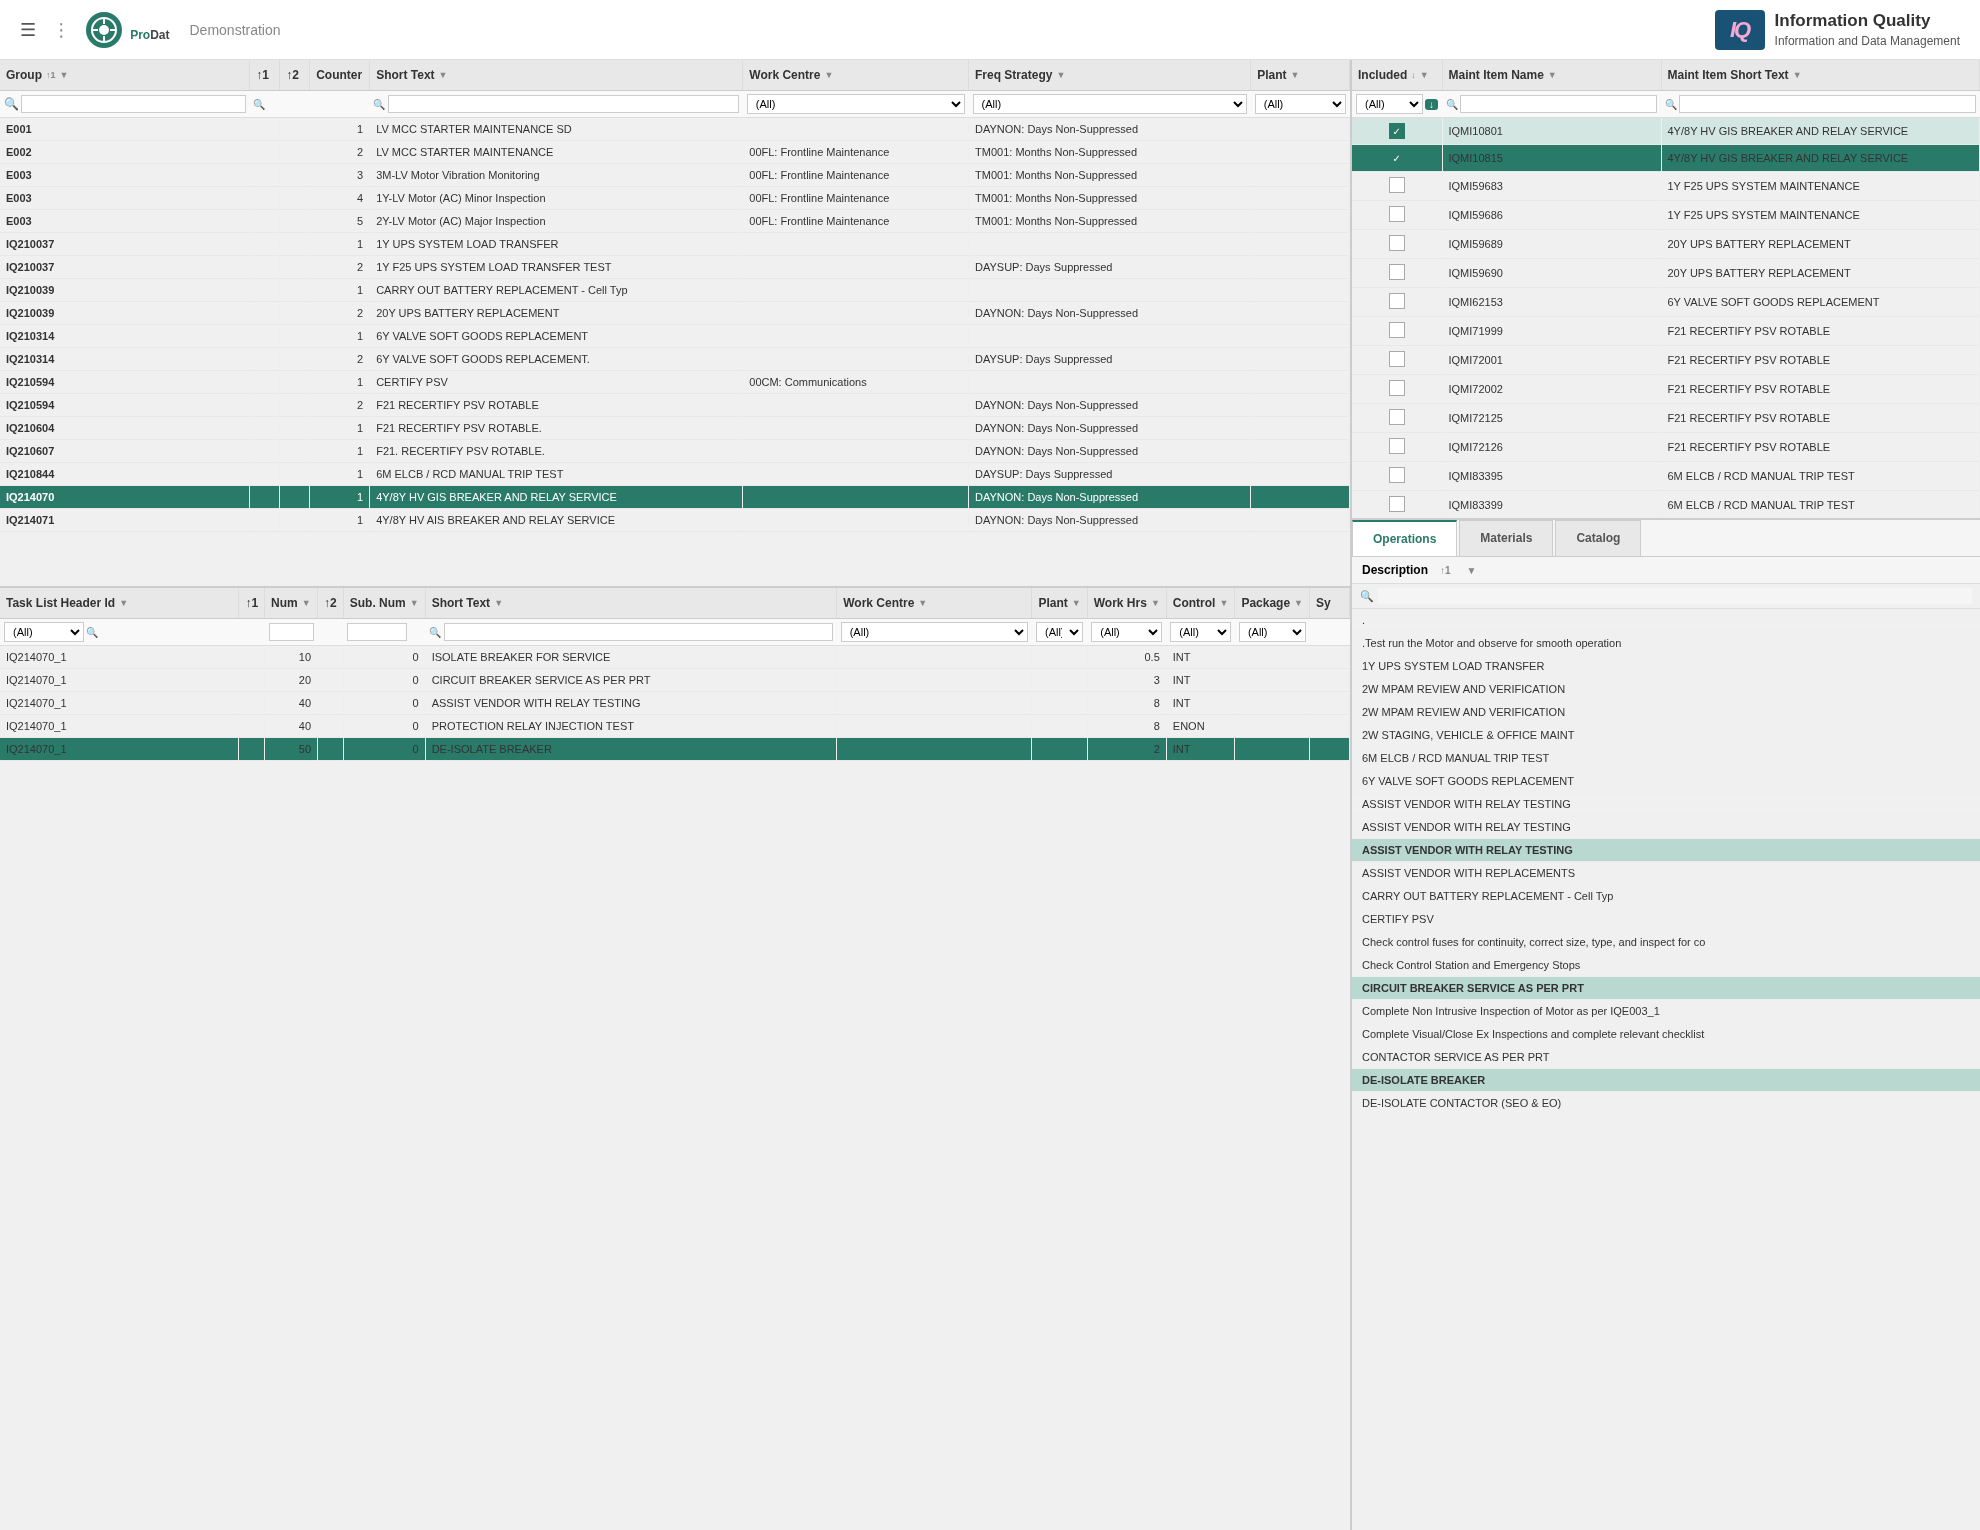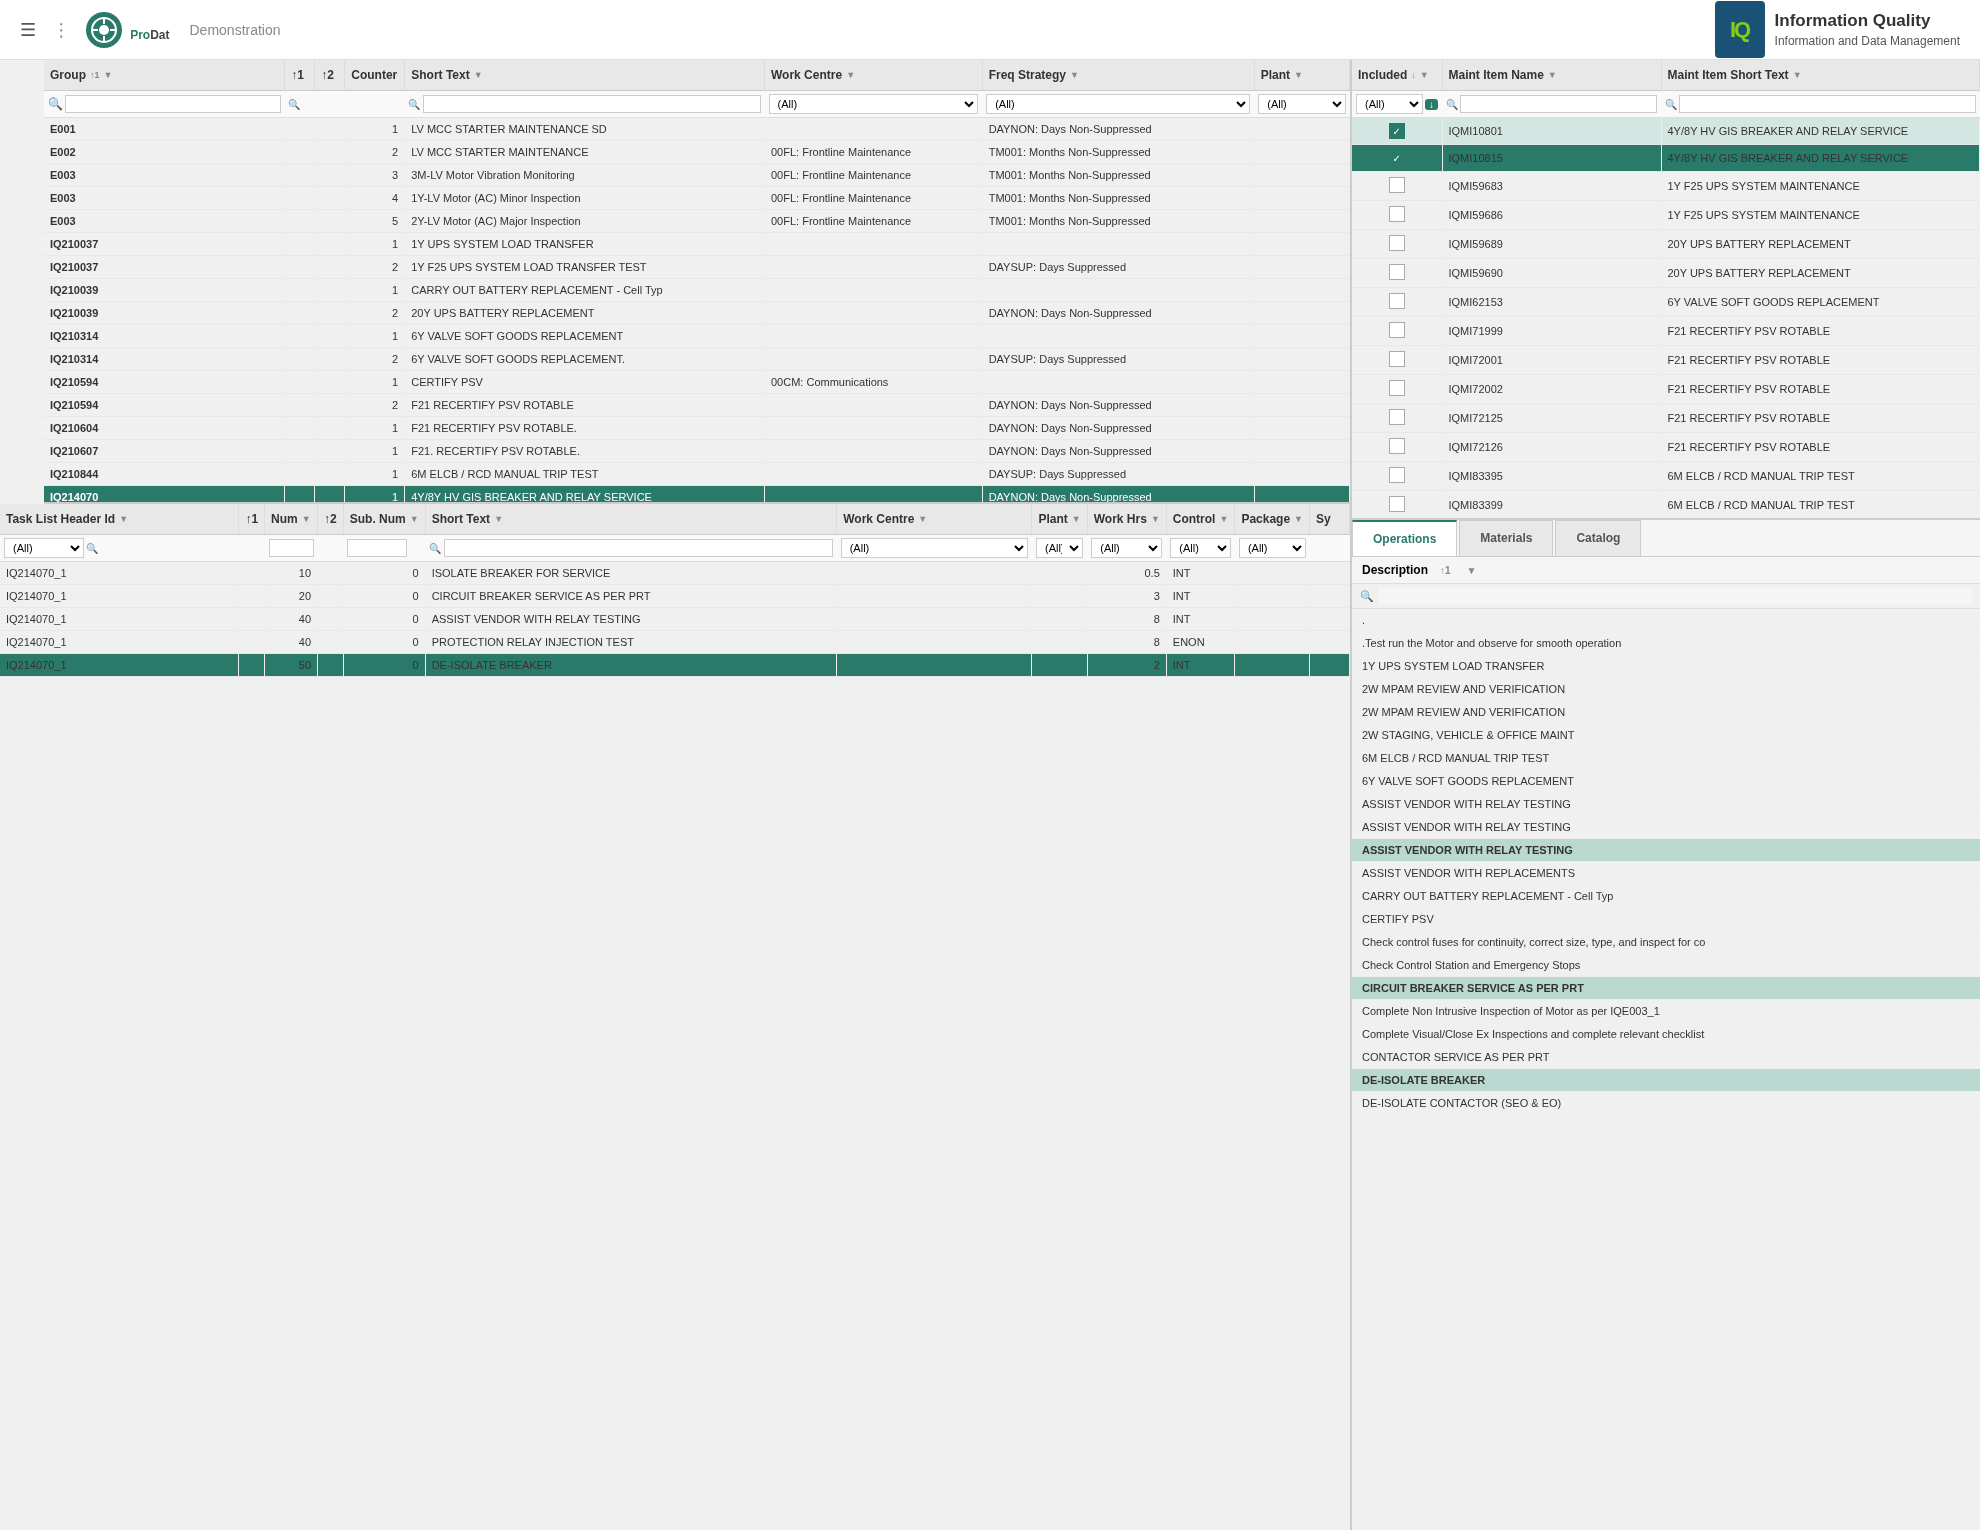--- a/index.html
+++ b/index.html
@@ -5,21 +5,21 @@
     * { box-sizing: border-box; margin: 0; padding: 0; font-family: Arial, sans-serif; font-size: 12px; }
     body { background: #f0f0f0; width: 1980px; height: 1530px; overflow: hidden; }
 
     
     .header { background: white; height: 60px; display: flex; align-items: center; padding: 0 20px; border-bottom: 1px solid #ddd; justify-content: space-between; }
     .header-left { display: flex; align-items: center; gap: 16px; }
     .hamburger { font-size: 18px; color: #555; cursor: pointer; }
     .logo-area { display: flex; align-items: center; gap: 8px; }
     .logo-icon { width: 36px; height: 36px; border-radius: 50%; background: #2a7a6a; display: flex; align-items: center; justify-content: center; color: white; font-size: 16px; font-weight: bold; }
     .iq-logo { display: flex; align-items: center; gap: 10px; }
-    .iq-icon { width: 50px; height: 57px; background: #1a5276; display: flex; align-items: center; justify-content: center; color: #84cc16; font-size: 20px; font-weight: bold; border-radius: 4px; }
+    .iq-icon { width: 50px; height: 40px; background: #1a5276; display: flex; align-items: center; justify-content: center; color: #f9a8d4; font-size: 20px; font-weight: bold; border-radius: 4px; font-style: italic; }
     .iq-text { font-size: 11px; color: #555; line-height: 1.4; }
     .iq-text strong { font-size: 17px; display: block; color: #333; }
 
     
     .main-container { display: flex; height: calc(1530px - 60px); }
 
     
     table { width: 100%; border-collapse: collapse; }
     thead tr { background: #e8e8e8; }
     thead th { padding: 8px 6px; text-align: left; border-bottom: 1px solid #ccc; border-right: 1px solid #ddd; font-weight: 600; font-size: 11px; white-space: nowrap; color: #333; }
@@ -89,21 +89,21 @@
       <strong>Information Quality</strong>
       <span>Information and Data Management</span>
     </div>
   </div>
 </div>
 
 <div class="main-container">
 
   <div style="display:flex; flex-direction:column; flex:1; border-right: 2px solid #ccc;">
 
-    <div style="height:444px; overflow:hidden; border-bottom: 2px solid #ccc; margin-left: 44px;">
+    <div style="height:528px; overflow:hidden; border-bottom: 2px solid #ccc;">
       <div style="overflow-x:auto; overflow-y:auto; height:100%;">
         <table>
           <thead>
             <tr>
               <th style="min-width:110px;">
                 <div class="col-header">
                     <span>Group</span> 
                     <span class="sort-icon">↑1</span> 
                     <span class="sort-icon" style="cursor:pointer;">▼</span>
                   </div>

